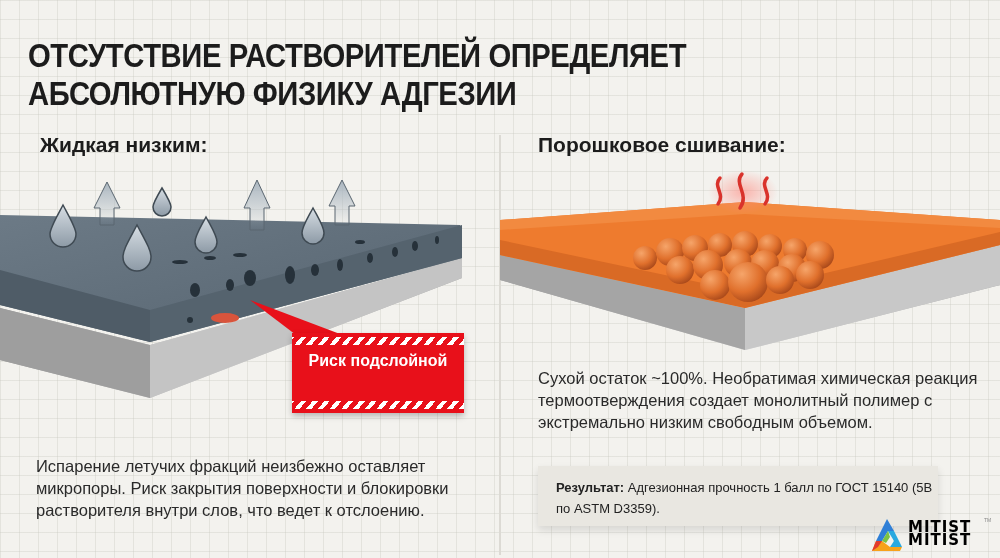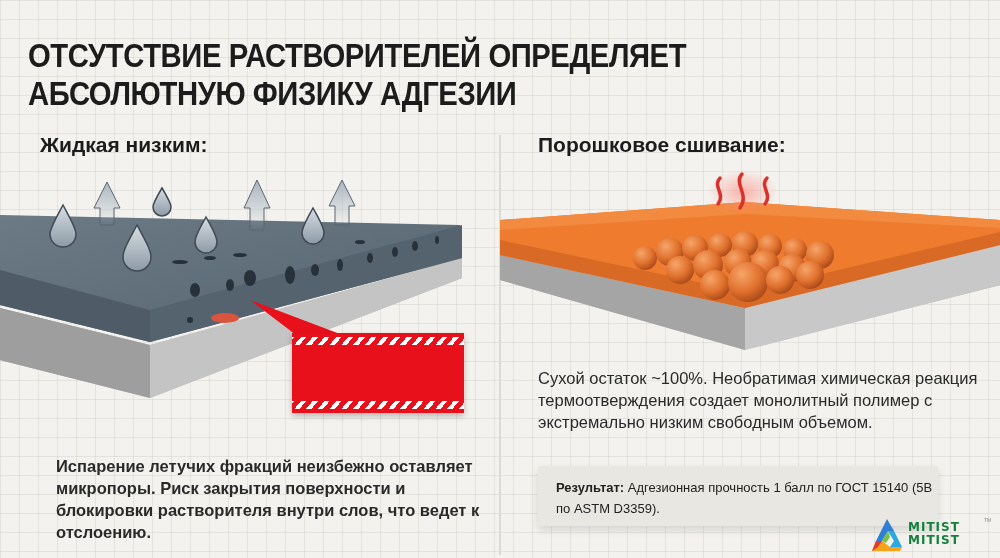--- a/index.html
+++ b/index.html
@@ -50,36 +50,36 @@
   .callout .stripe.top { top: 4px; }
   .callout .stripe.bottom { bottom: 4px; }
   .callout .text {
     position: absolute; left: 0; right: 0; top: 17px;
     text-align: center; color: #fff; font-weight: bold; font-size: 16px; line-height: 22px;
   }
 
   .body-text {
     position: absolute; font-size: 16.5px; line-height: 22px; color: #2a2a2a;
   }
-  .left-desc { left: 56px; top: 455px; width: 440px; font-weight: bold; }
+  .left-desc { left: 36px; top: 455px; width: 440px; }
   .right-desc { left: 538px; top: 367px; width: 440px; }
 
   .result-box {
     position: absolute; left: 538px; top: 466px; width: 400px; height: 60px;
     background: #e9e7e1;
     box-shadow: 0 4px 8px rgba(0,0,0,0.12);
     padding: 12px 0 0 18px;
     font-size: 13px; line-height: 20.5px; color: #222;
   }
   .result-box b { font-weight: bold; }
 
   .logo { position: absolute; left: 870px; top: 517px; width: 125px; height: 40px; }
   .logo-text {
     position: absolute; left: 38px; top: 4px; font-family: "DejaVu Sans", sans-serif;
-    font-weight: bold; font-size: 12px; line-height: 13px; color: #15803d;
+    font-weight: bold; font-size: 15px; line-height: 13px; color: #000000;
     letter-spacing: 1px;
     text-align: center;
   }
   .logo-tm { position: absolute; left: 114px; top: 0; font-size: 5px; color: #888; }
 </style>
 </head>
 <body>
 
 <div class="title">
   <span>ОТСУТСТВИЕ РАСТВОРИТЕЛЕЙ ОПРЕДЕЛЯЕТ</span>
@@ -156,20 +156,21 @@
       <path d="M313,38 C306,51 302,57 302,63 A11,11 0 0 0 324,63 C324,57 320,51 313,38 Z"></path>
     </g>
 
     <polygon points="250,130 340,164 300,168" fill="#e8101a"></polygon>
   </svg>
 </div>
 
 <div class="callout">
   <div class="stripe top"></div>
   <div class="text">
+    <div>Риск подслойной</div>
   </div>
   <div class="stripe bottom"></div>
 </div>
 
 <div class="body-text left-desc">Испарение летучих фракций неизбежно оставляет микропоры. Риск закрытия поверхности и блокировки растворителя внутри слов, что ведет к отслоению.</div>
 
 <div class="panel right-slab">
   <svg width="500" height="200" viewBox="0 0 500 200">
     <defs>
       <linearGradient id="metalR" x1="0" y1="0" x2="1" y2="0">

